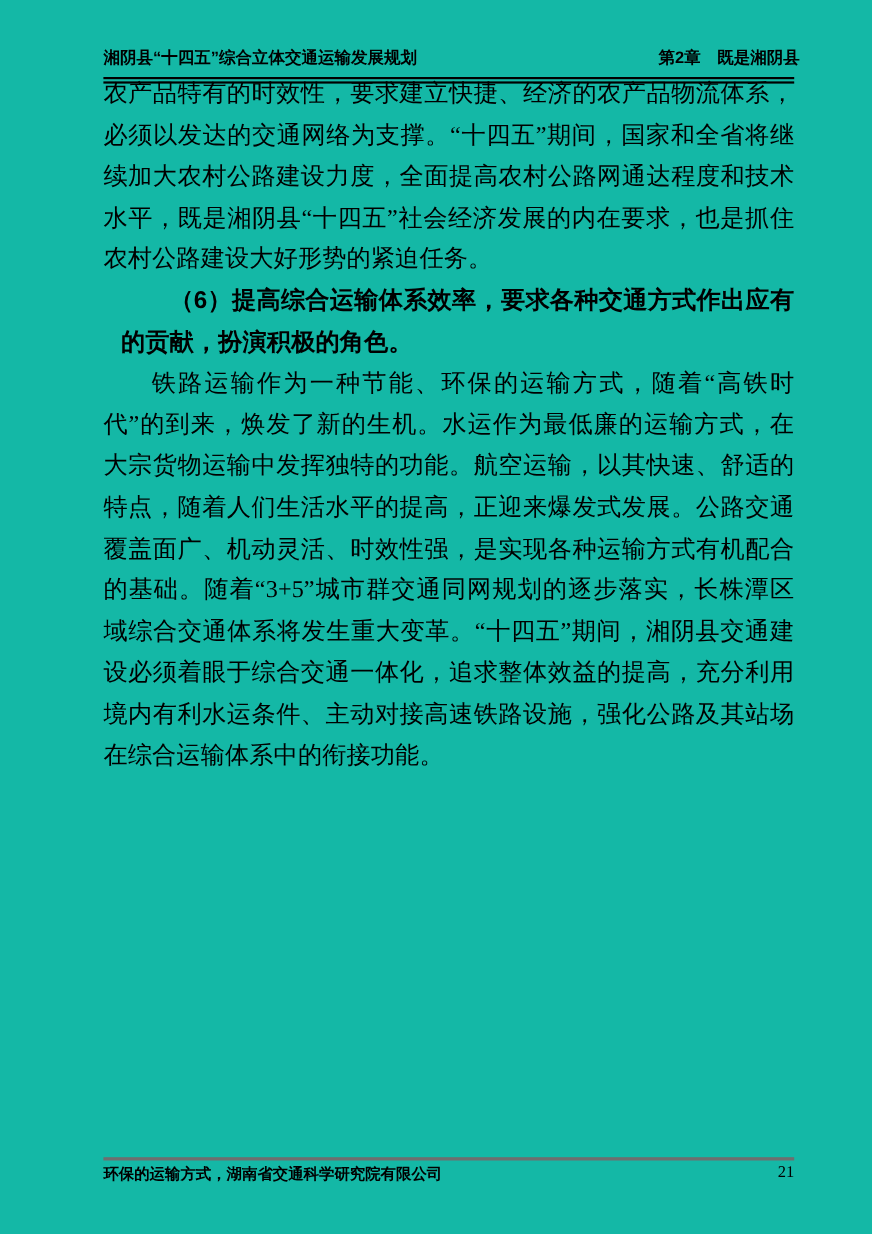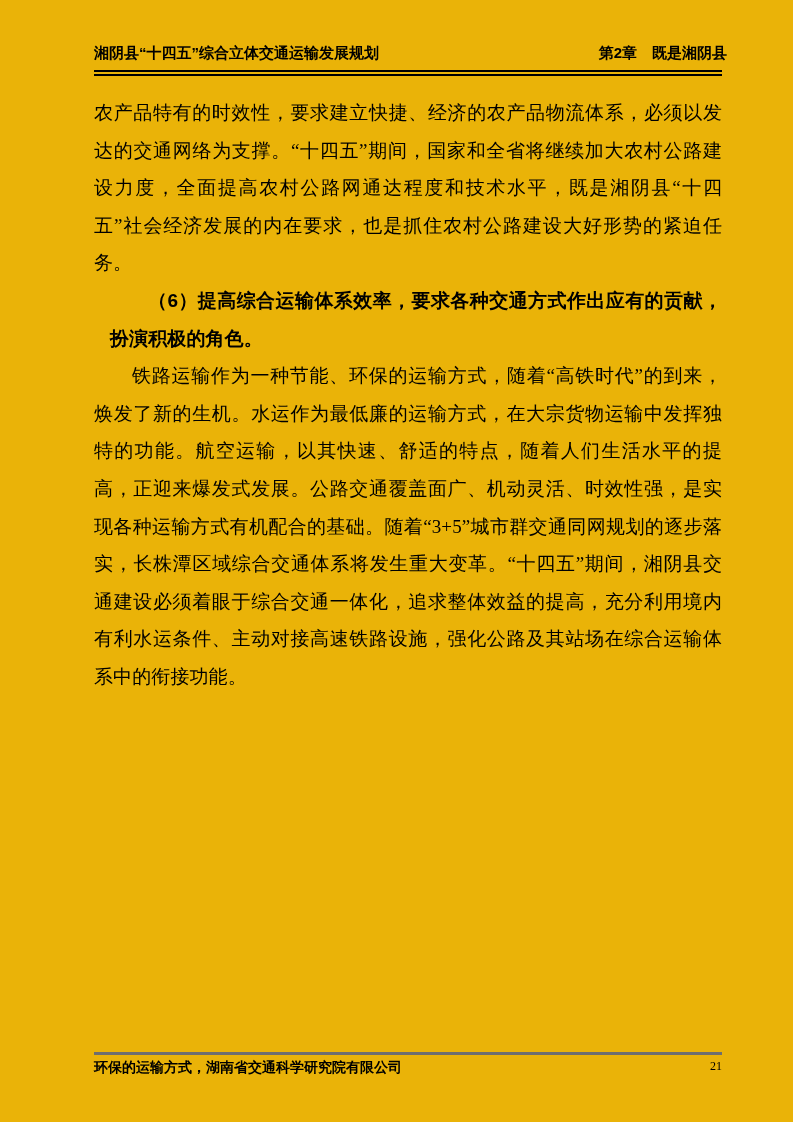--- a/index.html
+++ b/index.html
@@ -2,21 +2,21 @@
 <html><head>
 <meta charset="utf-8">
 <style>
   * { margin: 0; padding: 0; box-sizing: border-box; }
   html, body { background: #e8e8e8; }
   .page {
     position: relative;
     width: 793px;
     height: 1122px;
     margin: 0 auto;
-    background: #eab308;
+    background: #14b8a6;
     overflow: hidden;
     color: #000;
   }
   
   .header {
     position: absolute;
     top: 44px;
     left: 94px;
     right: 66px;
     display: flex;
@@ -33,25 +33,25 @@
     top: 70px;
     left: 94px;
     right: 71px;
     height: 6px;
     border-top: 2px solid #000;
     border-bottom: 2px solid #000;
   }
   
   .content {
     position: absolute;
-    top: 94px;
+    top: 66px;
     left: 94px;
     width: 628px;
     font-family: "Liberation Serif", "DejaVu Serif", serif;
-    font-size: 19px;
+    font-size: 22px;
     line-height: 37.6px;
     text-align: justify;
     letter-spacing: 0.1px;
   }
   .para { text-indent: 2em; }
   .para.no-indent { text-indent: 0; }
   .para.heading {
     font-family: "Liberation Sans", "DejaVu Sans", sans-serif;
     font-weight: bold;
     margin-left: 16px;
@@ -73,21 +73,21 @@
     font-weight: bold;
     font-size: 14px;
     line-height: 18px;
     white-space: nowrap;
   }
   .footer-page-number {
     position: absolute;
     top: 1057px;
     right: 71px;
     font-family: "Liberation Serif", "DejaVu Serif", serif;
-    font-size: 12px;
+    font-size: 15px;
     line-height: 18px;
     text-align: right;
   }
 </style>
 </head>
 <body>
 
 <div class="page">
 
   <div class="header">

